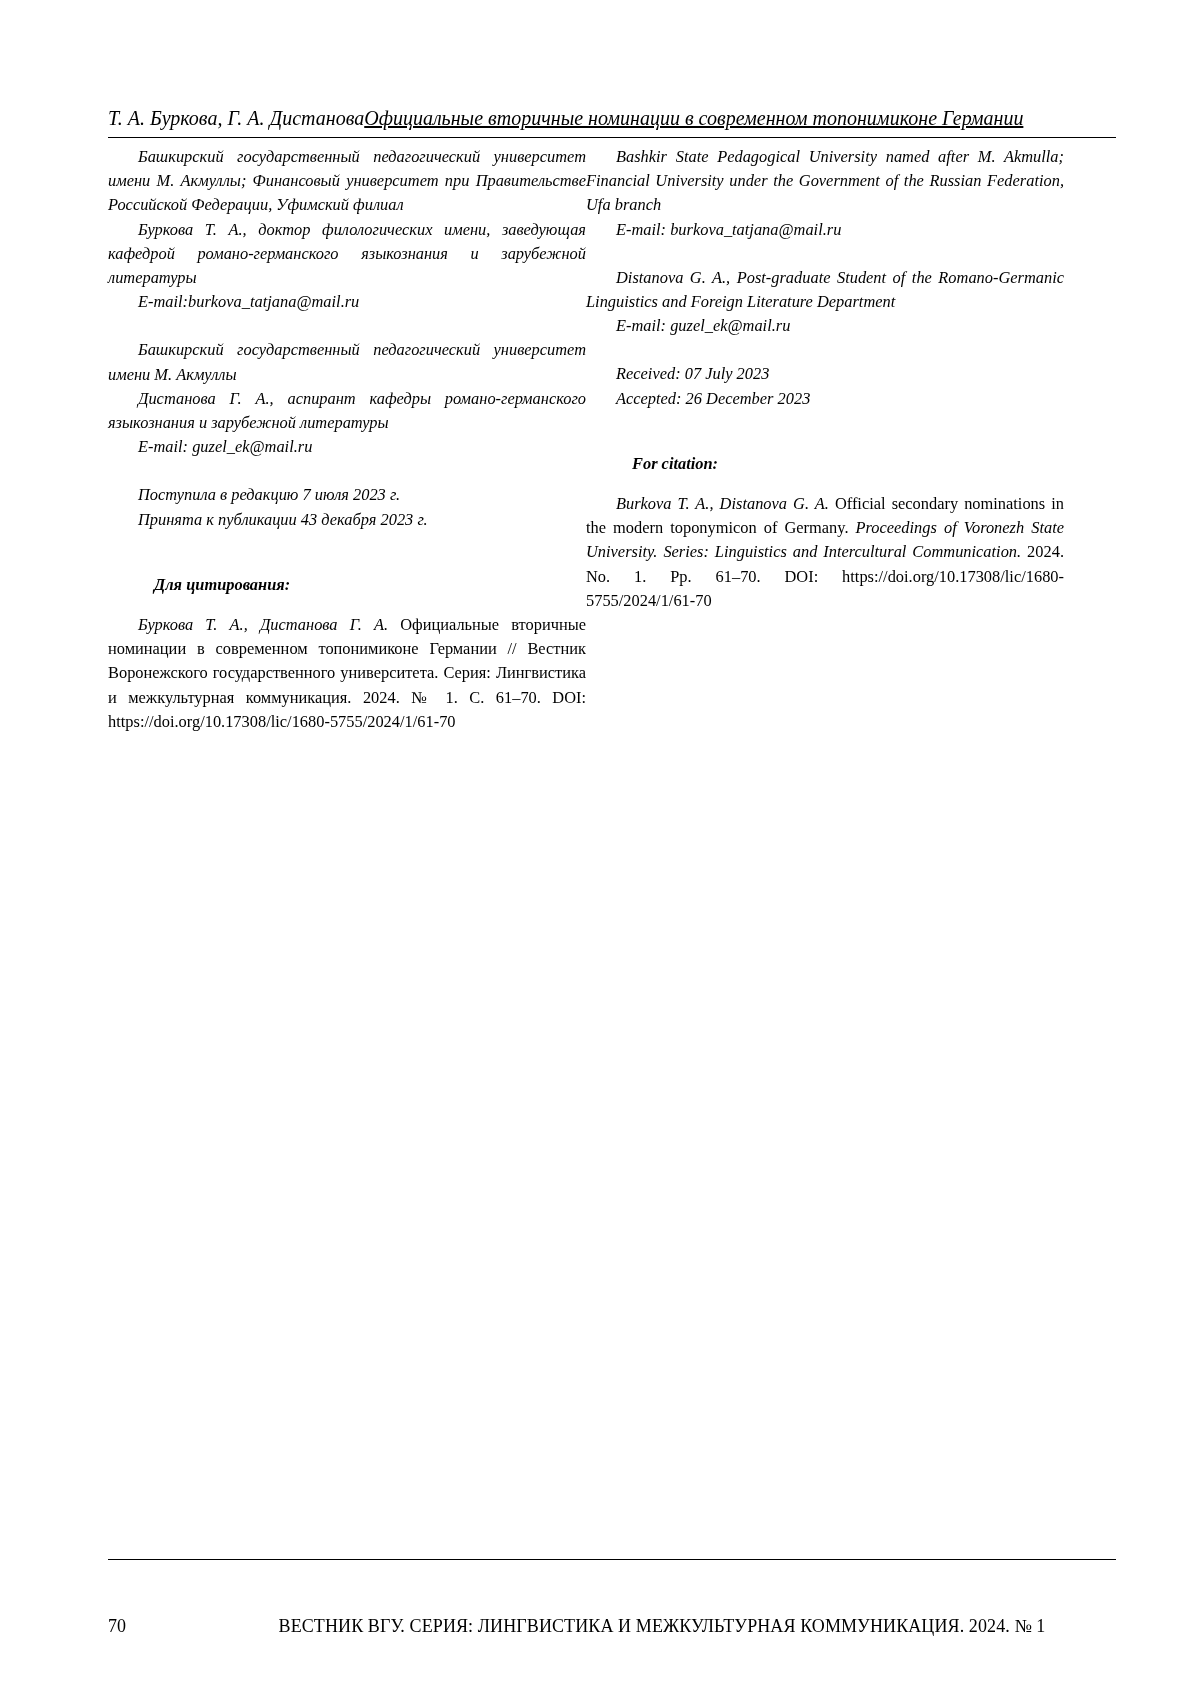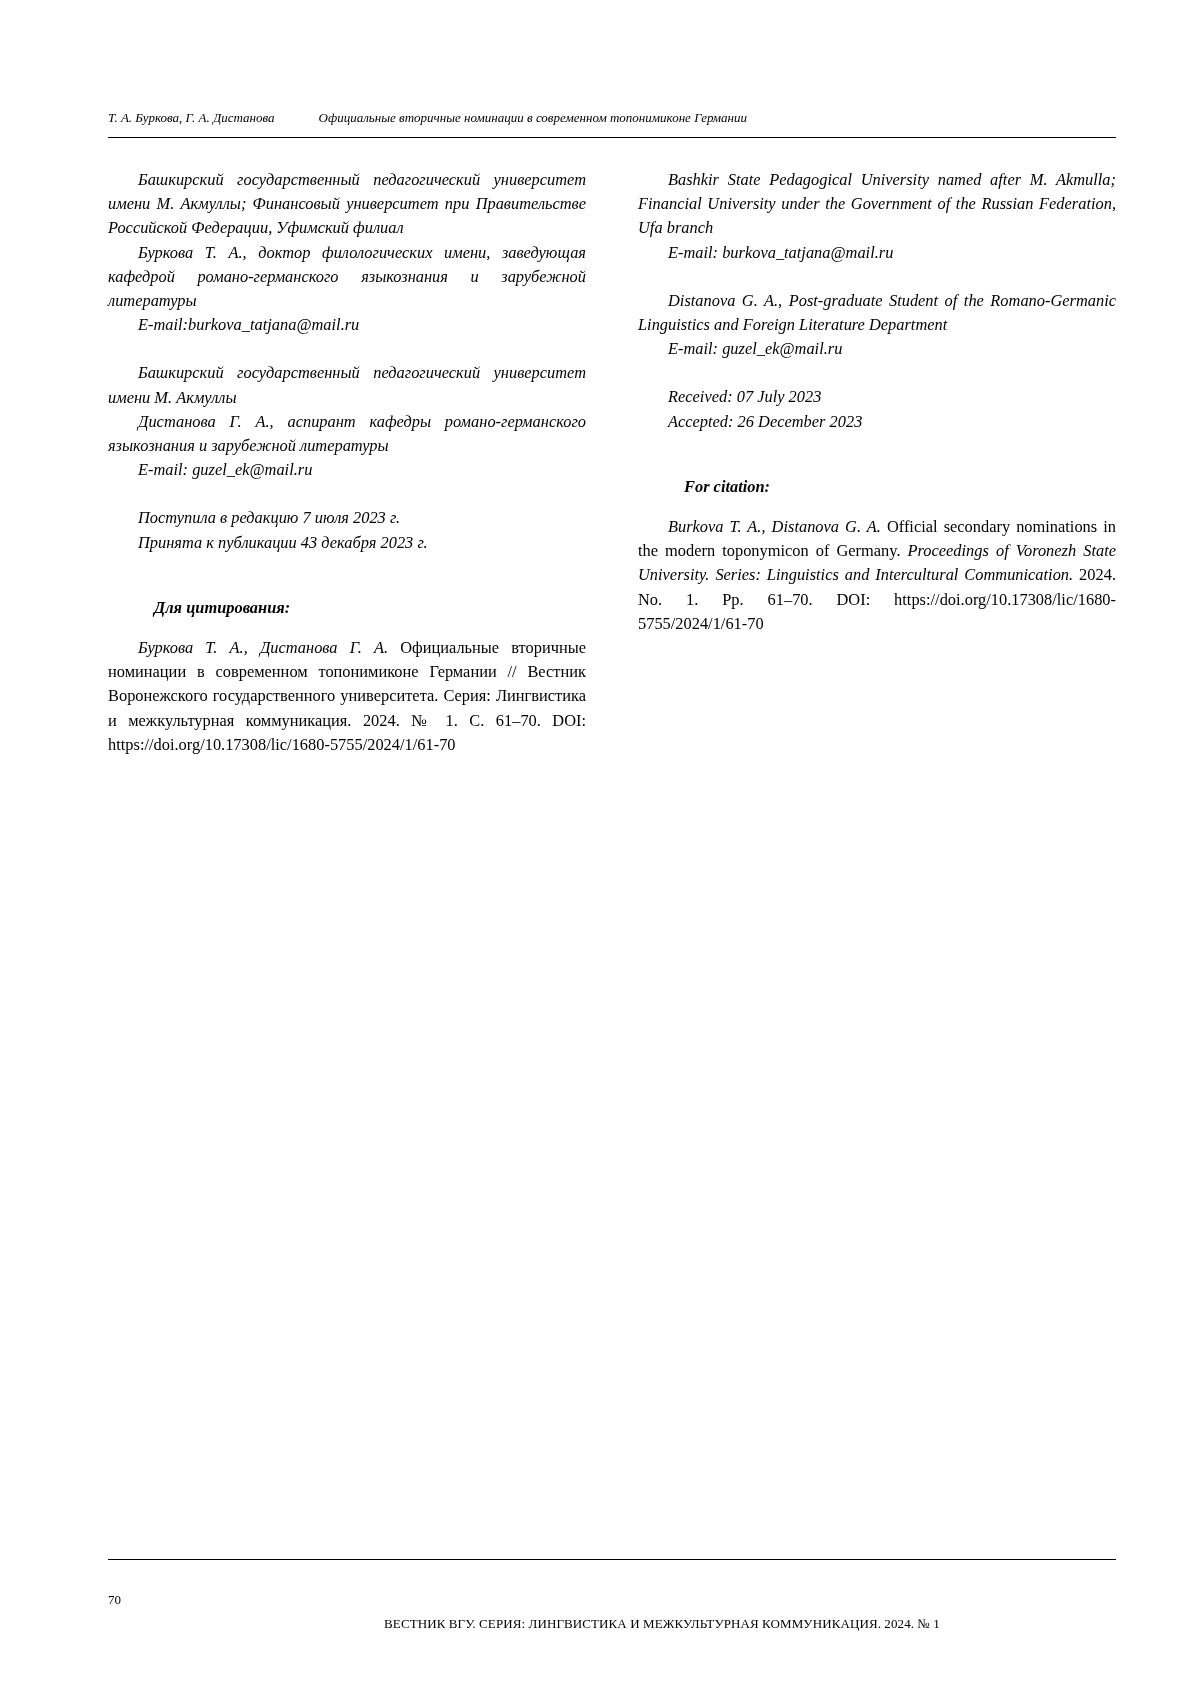--- a/index.html
+++ b/index.html
@@ -24,49 +24,49 @@
     padding: 0;
   }
 
   
   .runhead {
     position: absolute;
     left: 108px;
     top: 108px;
     width: 1008px;
     font-style: italic;
-    font-size: 13px;
+    font-size: 20px;
     line-height: 20px;
     display: flex;
     align-items: baseline;
   }
   .runhead-authors {
     white-space: nowrap;
   }
   .runhead-title {
-    margin-left: 44px;
     white-space: nowrap;
+    text-decoration: underline;
   }
   .runhead-rule {
     position: absolute;
     left: 108px;
     top: 137px;
     width: 1008px;
     height: 1px;
     background: #000000;
   }
 
   
   .columns {
     position: absolute;
     left: 108px;
-    top: 168px;
+    top: 145px;
     width: 1008px;
     display: flex;
-    justify-content: space-between;
+    justify-content: flex-start;
   }
   .col {
     width: 478px;
   }
 
   p {
     margin: 0;
     font-size: 16.4px;
     line-height: 24.2px;
     text-align: justify;
@@ -98,22 +98,22 @@
     width: 1008px;
     height: 1px;
     background: #000000;
   }
   .footer {
     position: absolute;
     left: 108px;
     top: 1568px;
     width: 1008px;
     display: flex;
-    align-items: center;
-    font-size: 13px;
+    align-items: flex-end;
+    font-size: 18px;
   }
   .folio {
     width: 100px;
     text-align: left;
   }
   .footer-text {
     flex: 1;
     text-align: center;
     letter-spacing: 0.1px;
     margin-top: 48px;

